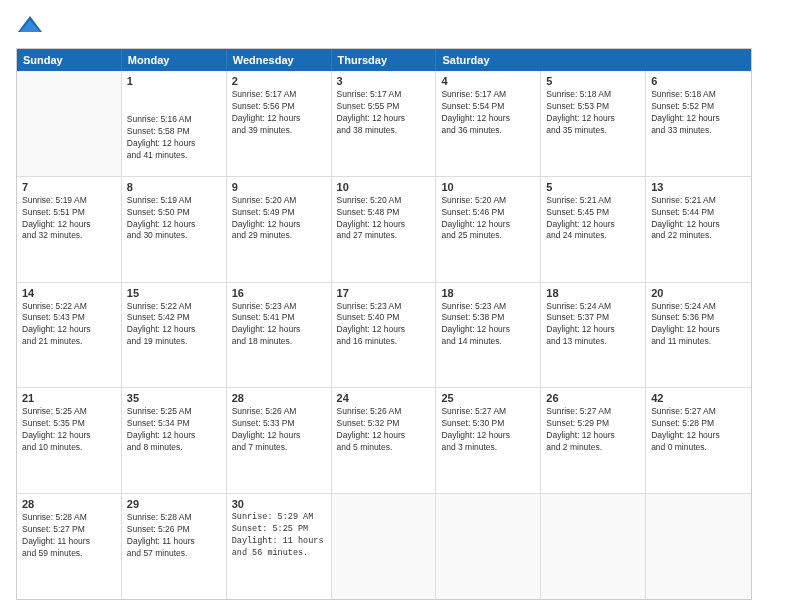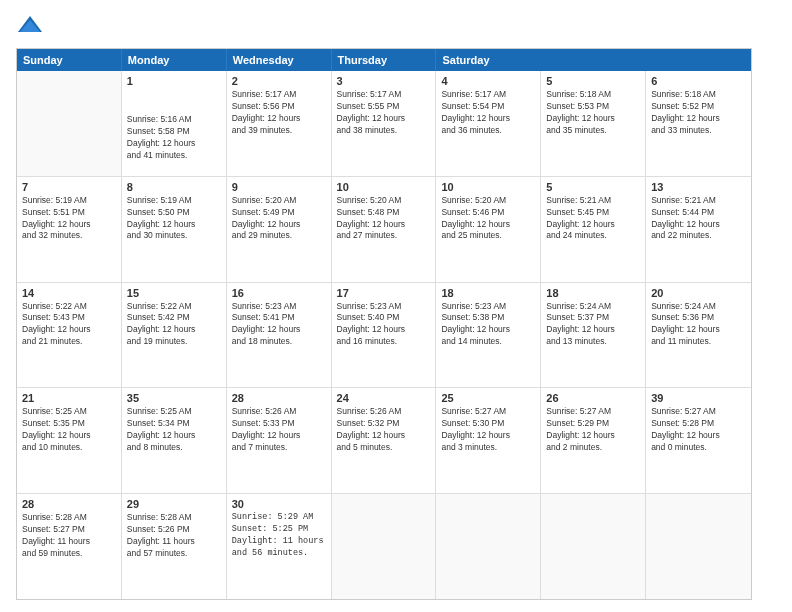--- a/index.html
+++ b/index.html
@@ -328,21 +328,21 @@
 and 3 minutes.</div>
           </div>
           <div class="cal-cell">
             <span class="day-num">26</span>
             <div class="day-info" style="white-space: pre-line;">Sunrise: 5:27 AM
 Sunset: 5:29 PM
 Daylight: 12 hours
 and 2 minutes.</div>
           </div>
           <div class="cal-cell">
-            <span class="day-num">39</span>
+            <span class="day-num">42</span>
             <div class="day-info" style="white-space: pre-line;">Sunrise: 5:27 AM
 Sunset: 5:28 PM
 Daylight: 12 hours
 and 0 minutes.</div>
           </div>
         </div>
         <div class="cal-row">
           <div class="cal-cell">
             <span class="day-num">28</span>
             <div class="day-info" style="white-space: pre-line;">Sunrise: 5:28 AM

